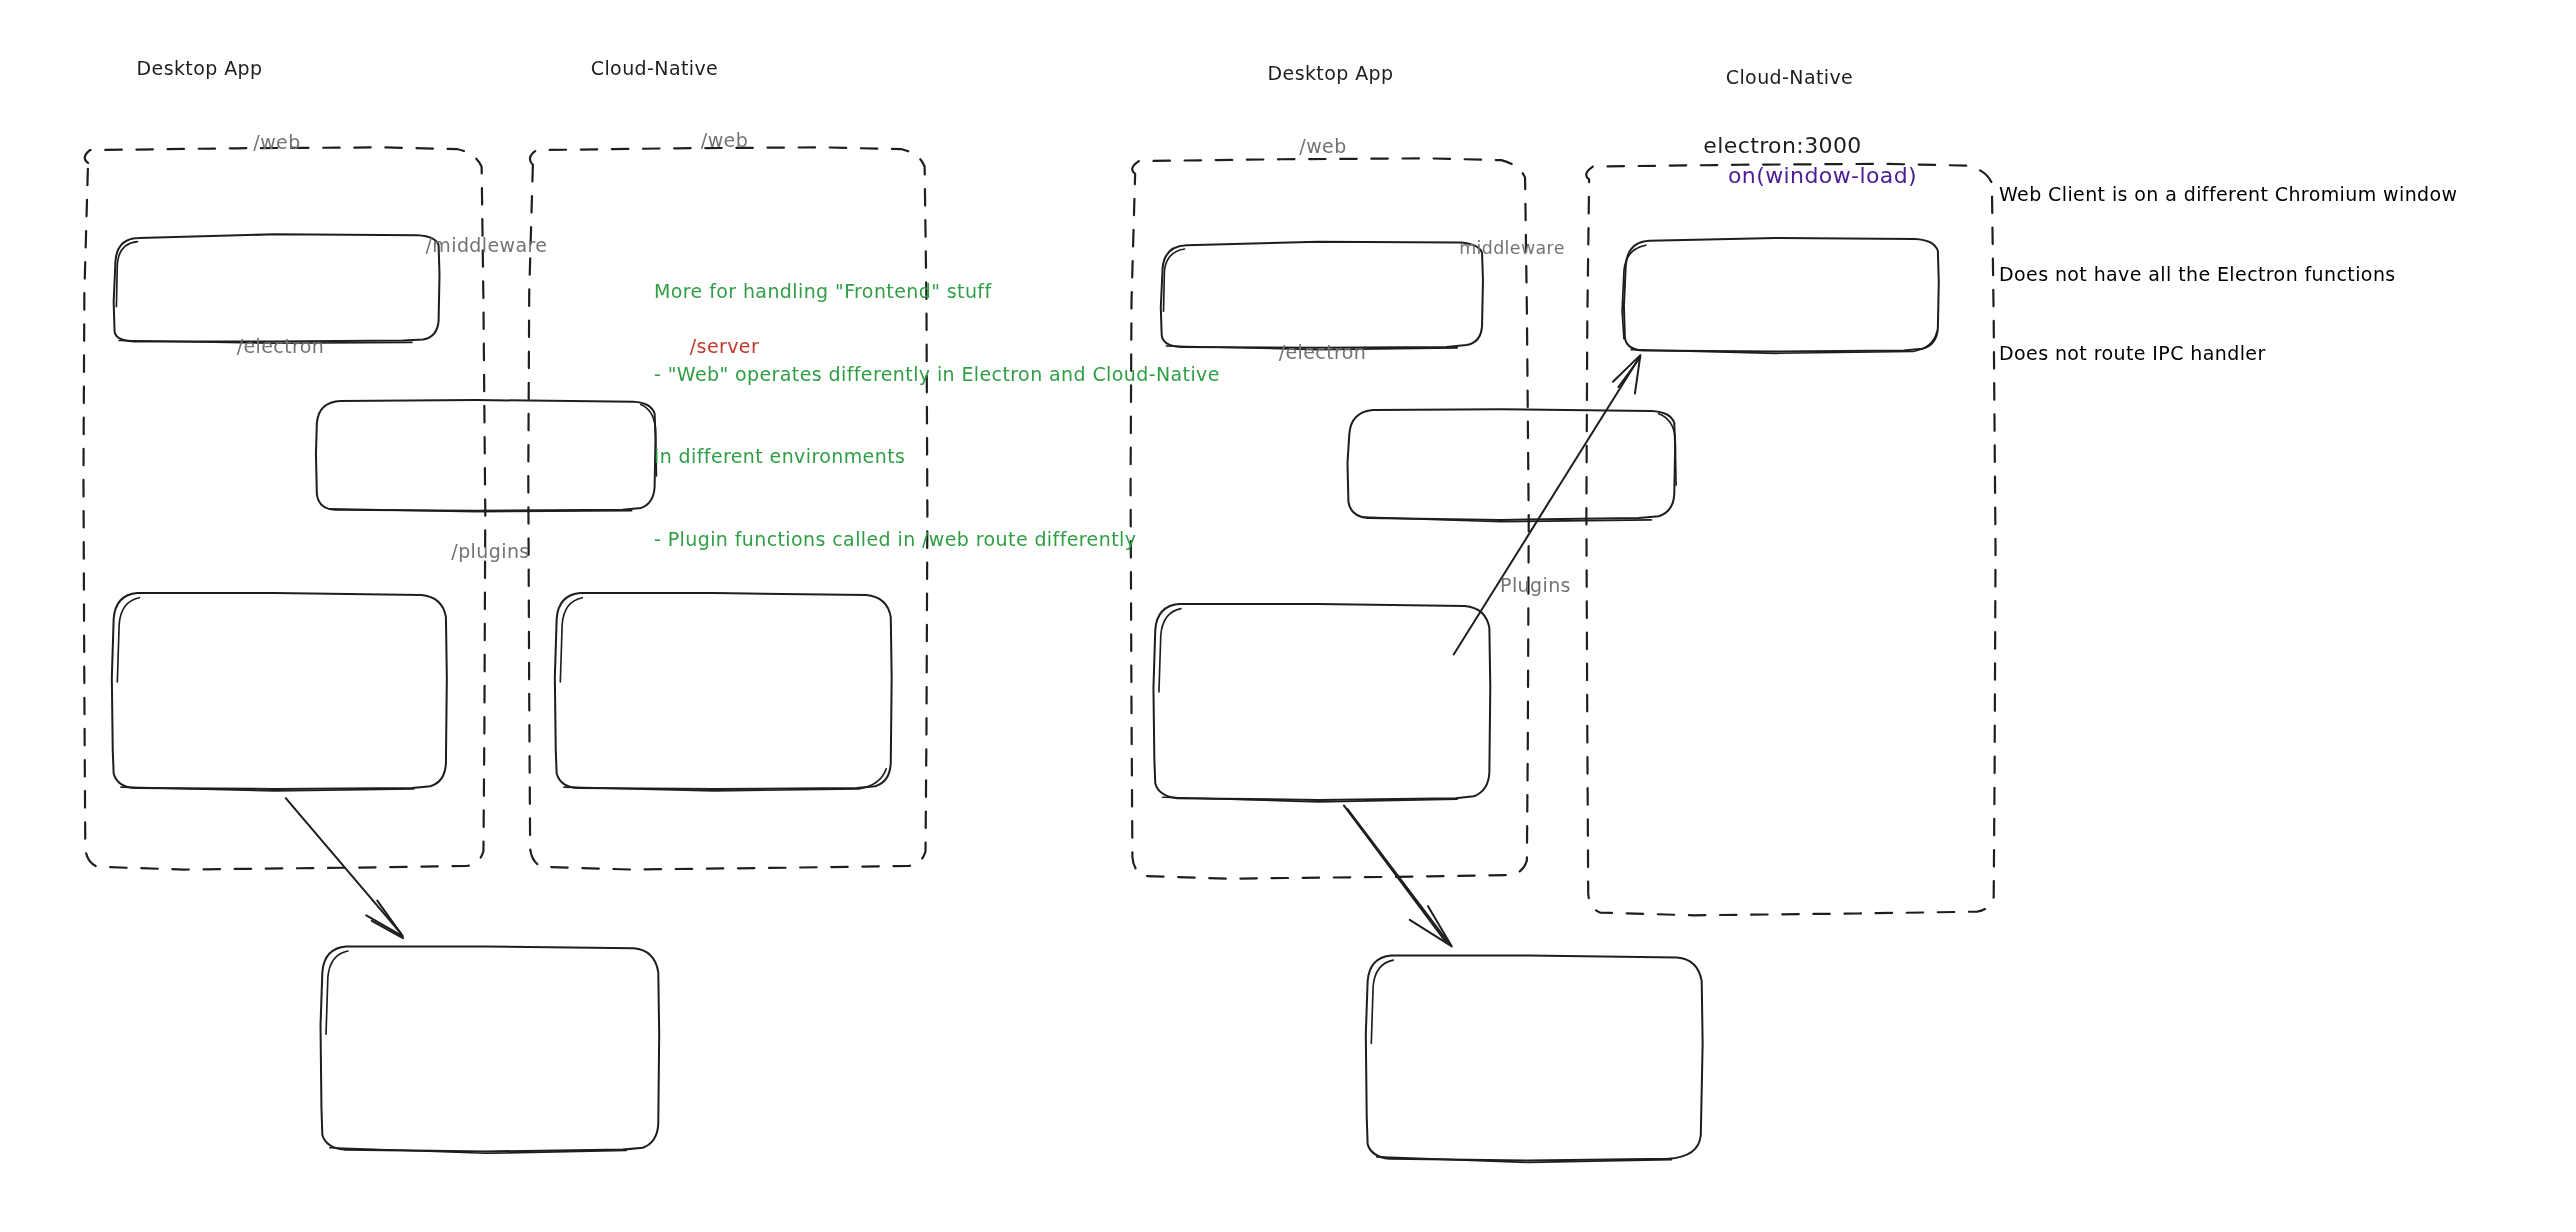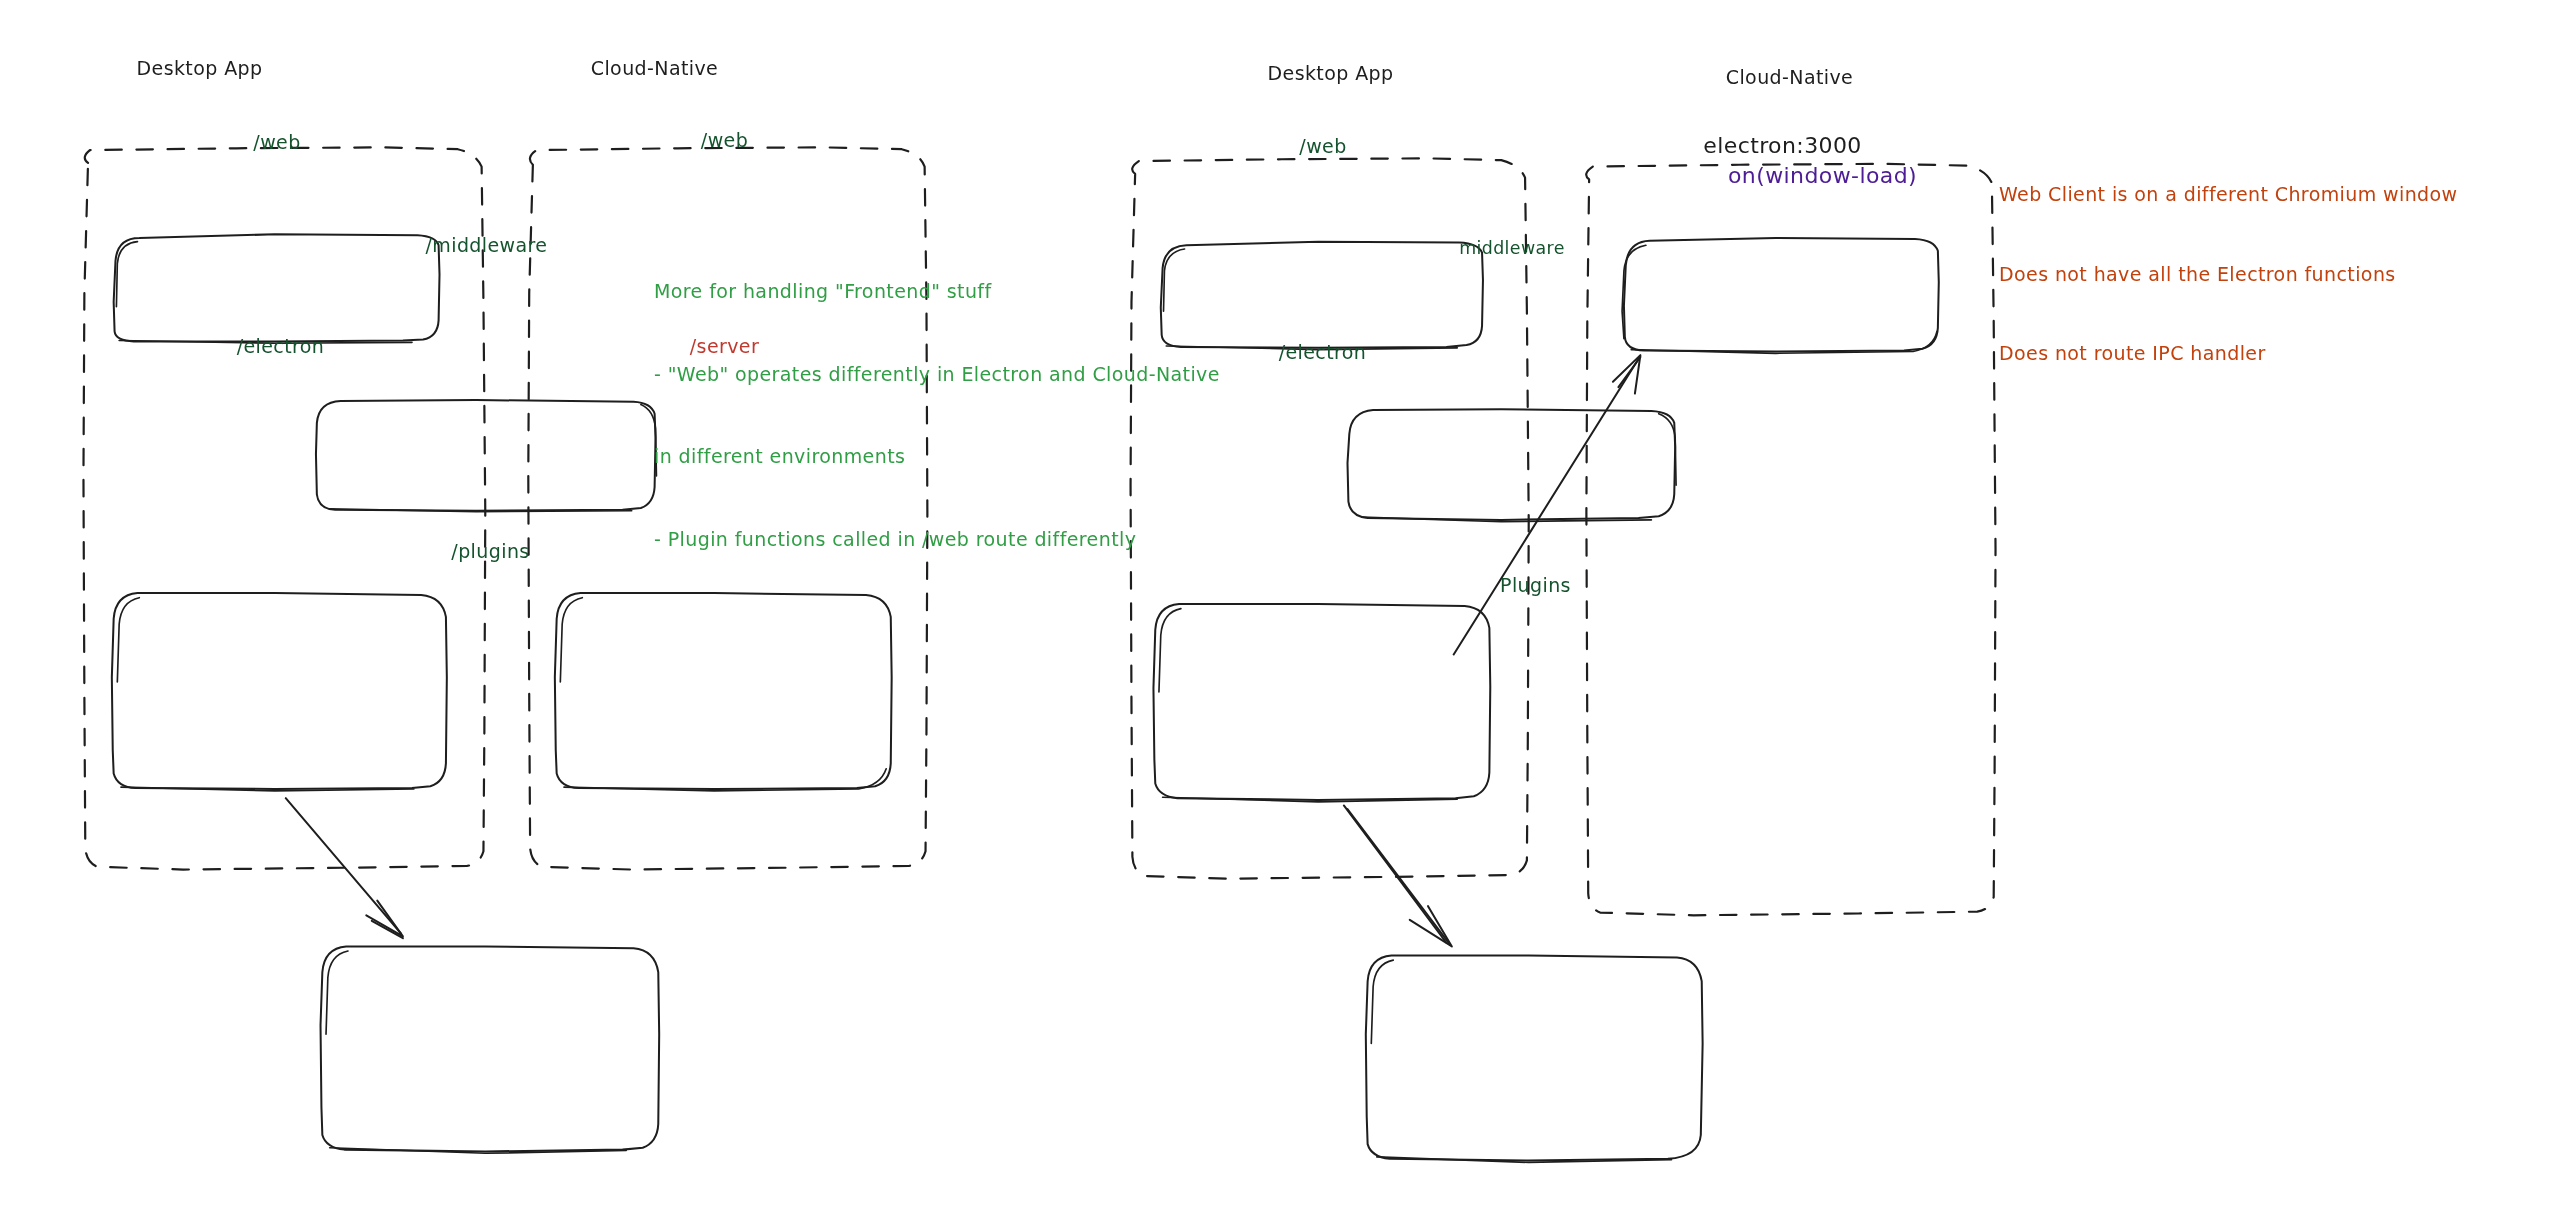--- a/index.html
+++ b/index.html
@@ -60,35 +60,35 @@
     color: #1e1e1e;
     letter-spacing: 0.4px;
     transform-origin: left top;
   }
   .group-title {
     font-size: 19px;
     color: #1e1e1e;
   }
   .box-title {
     font-size: 19px;
-    color: #14532d;
+    color: #737373;
   }
   .box-title-lg {
     font-size: 22px;
     color: #1e1e1e;
   }
   .note-green {
     font-size: 19px;
     line-height: 27.5px;
     color: #2f9e44;
   }
   .note-red {
     font-size: 19px;
     line-height: 26.5px;
-    color: #c2410c;
+    color: #000000;
   }
   .sub-red {
     font-size: 22px;
     color: #4c1d95;
   }
   .txt-red {
     color: #c0392f;
   }
   .center {
     text-align: center;

